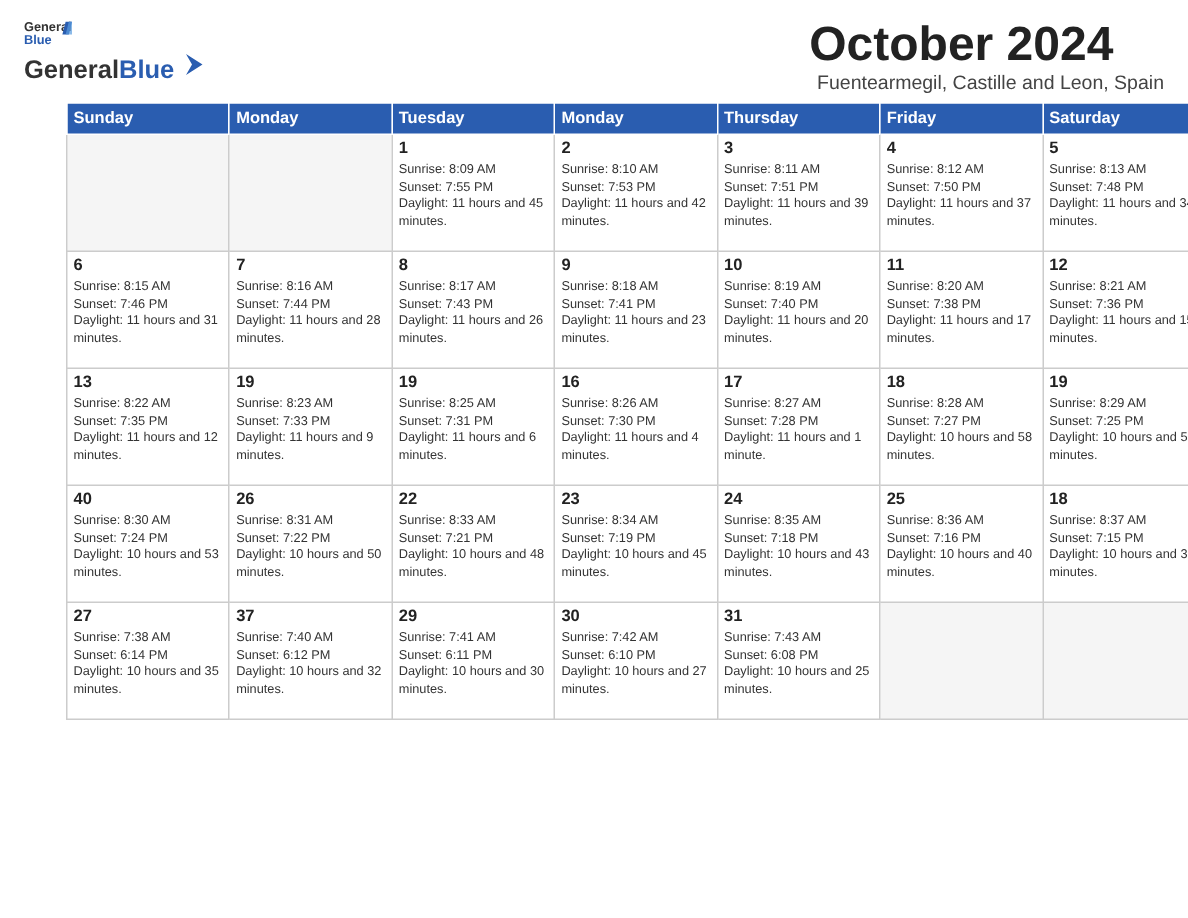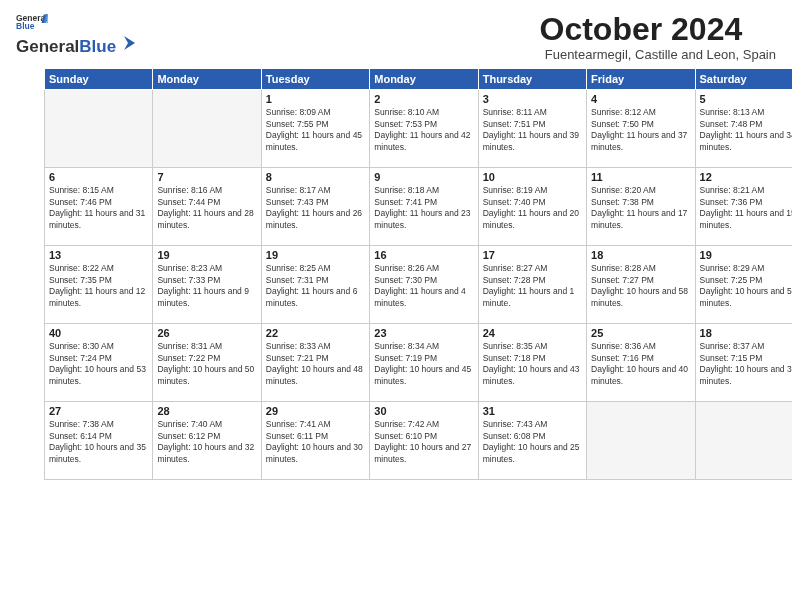--- a/index.html
+++ b/index.html
@@ -238,21 +238,21 @@
             <span class="day-num">18</span>
             <div class="day-info">Sunrise: 8:37 AM<br>Sunset: 7:15 PM<br>Daylight: 10 hours and 37 minutes.</div>
           </td>
         </tr>
         <tr>
           <td>
             <span class="day-num">27</span>
             <div class="day-info">Sunrise: 7:38 AM<br>Sunset: 6:14 PM<br>Daylight: 10 hours and 35 minutes.</div>
           </td>
           <td>
-            <span class="day-num">28</span>
+            <span class="day-num">37</span>
             <div class="day-info">Sunrise: 7:40 AM<br>Sunset: 6:12 PM<br>Daylight: 10 hours and 32 minutes.</div>
           </td>
           <td>
             <span class="day-num">29</span>
             <div class="day-info">Sunrise: 7:41 AM<br>Sunset: 6:11 PM<br>Daylight: 10 hours and 30 minutes.</div>
           </td>
           <td>
             <span class="day-num">30</span>
             <div class="day-info">Sunrise: 7:42 AM<br>Sunset: 6:10 PM<br>Daylight: 10 hours and 27 minutes.</div>
           </td>

